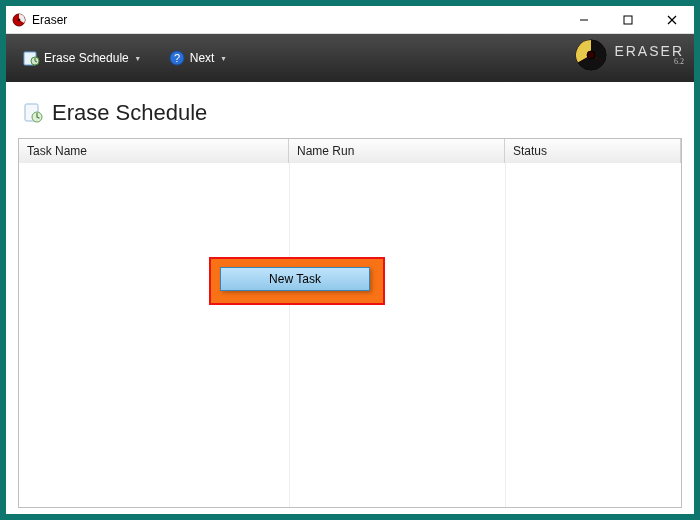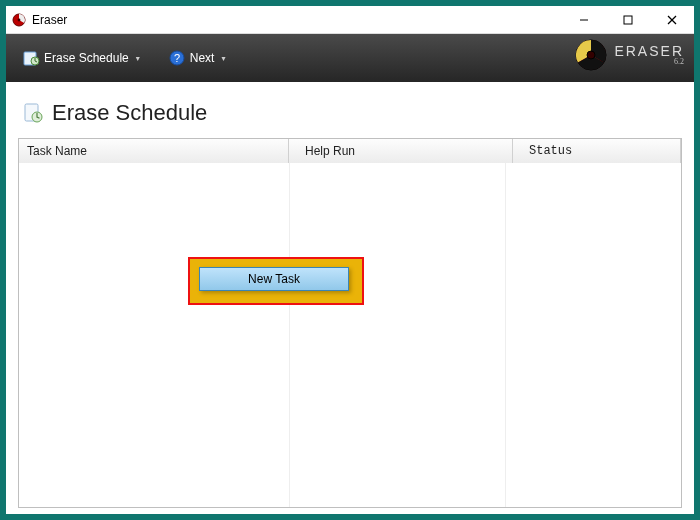--- a/index.html
+++ b/index.html
@@ -19,30 +19,30 @@
   .brand { position: absolute; right: 10px; top: 4px; display: flex; align-items: center; gap: 6px; }
   .brand-text { display: flex; flex-direction: column; align-items: flex-end; line-height: 1; color: #ddd; }
   .brand-name { font-size: 14px; letter-spacing: 2px; font-weight: 300; font-family: "Segoe UI Light", "Segoe UI", sans-serif; }
   .brand-ver { font-size: 8px; color: #bbb; font-family: Liberation Serif, serif; }
   
   .content { flex: 1; background: #fff; padding: 12px 12px 6px 12px; display: flex; flex-direction: column; }
   .page-heading { display: flex; align-items: center; gap: 8px; padding: 6px 4px 12px 4px; }
   .page-heading h1 { font-size: 22px; font-weight: 400; color: #222; }
   
   .table-wrap { flex: 1; border: 1px solid #bfbfbf; position: relative; background: #fff; }
-  .thead { display: flex; height: 24px; background: linear-gradient(#fdfdfd, #ececec); font-size: 12px; color: #222; gap: 8px; }
+  .thead { display: flex; height: 24px; background: linear-gradient(#fdfdfd, #ececec); font-size: 12px; color: #222; }
   .th { display: flex; align-items: center; padding: 0 8px; border-right: 1px solid #d0d0d0; }
   .col-name { width: 270px; }
   .col-next { width: 216px; }
-  .col-status { flex: 1; font-family: Liberation Mono, monospace; }
+  .col-status { flex: 1; }
   .grid-lines { position: absolute; top: 24px; bottom: 0; left: 0; right: 0; }
   .vline { position: absolute; top: 0; bottom: 0; width: 1px; background: #eee; }
   .v1 { left: 270px; } .v2 { left: 486px; }
   
-  .ctx-box { position: absolute; left: 182px; top: 251px; width: 176px; height: 48px; border: 2px solid #e11; background: #eab308; }
+  .ctx-box { position: absolute; left: 203px; top: 251px; width: 176px; height: 48px; border: 2px solid #e11; background: #f97316; }
   .ctx-item { position: absolute; left: 9px; top: 8px; width: 150px; height: 24px; background: linear-gradient(#bfe3fb, #91c8ea); border: 1px solid #3a84b5; color: #000; font-size: 12px; display: flex; align-items: center; justify-content: center; box-shadow: 2px 2px 4px rgba(0,0,0,0.25); }
   
   .icon { display: inline-flex; align-items: center; justify-content: center; }
   svg { display: block; }
 </style>
 </head>
 <body>
 
 <div class="window">
 
@@ -136,21 +136,21 @@
           <circle cx="15" cy="15" r="5" fill="#e0efda" stroke="#6aa55a"></circle>
           <path d="M15 11 v4 l2.5 1.2" stroke="#4c7d3e" stroke-width="1.2" fill="none"></path>
         </svg>
       </span>
       <h1>Erase Schedule</h1>
     </div>
 
     <div class="table-wrap">
       <div class="thead">
         <div class="th col-name">Task Name</div>
-        <div class="th col-next">Help Run</div>
+        <div class="th col-next">Name Run</div>
         <div class="th col-status">Status</div>
       </div>
       <div class="grid-lines">
         <div class="vline v1"></div>
         <div class="vline v2"></div>
       </div>
     </div>
   </div>
 
   <div class="ctx-box">

